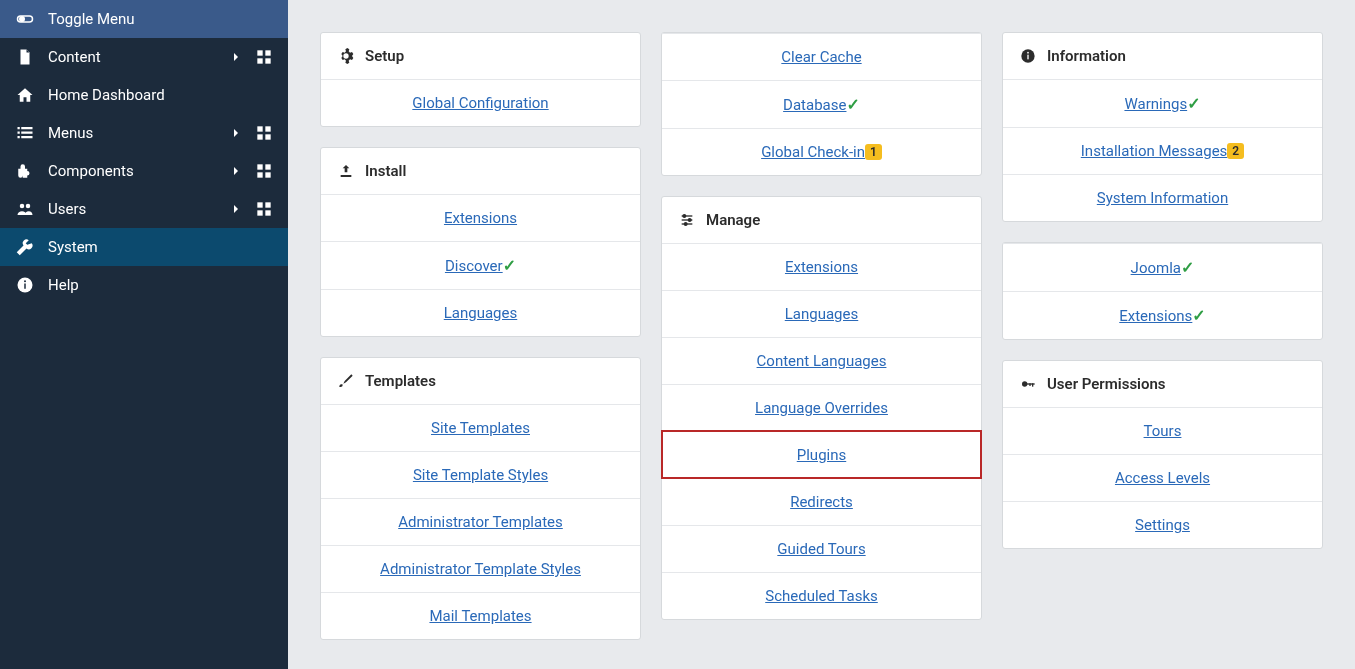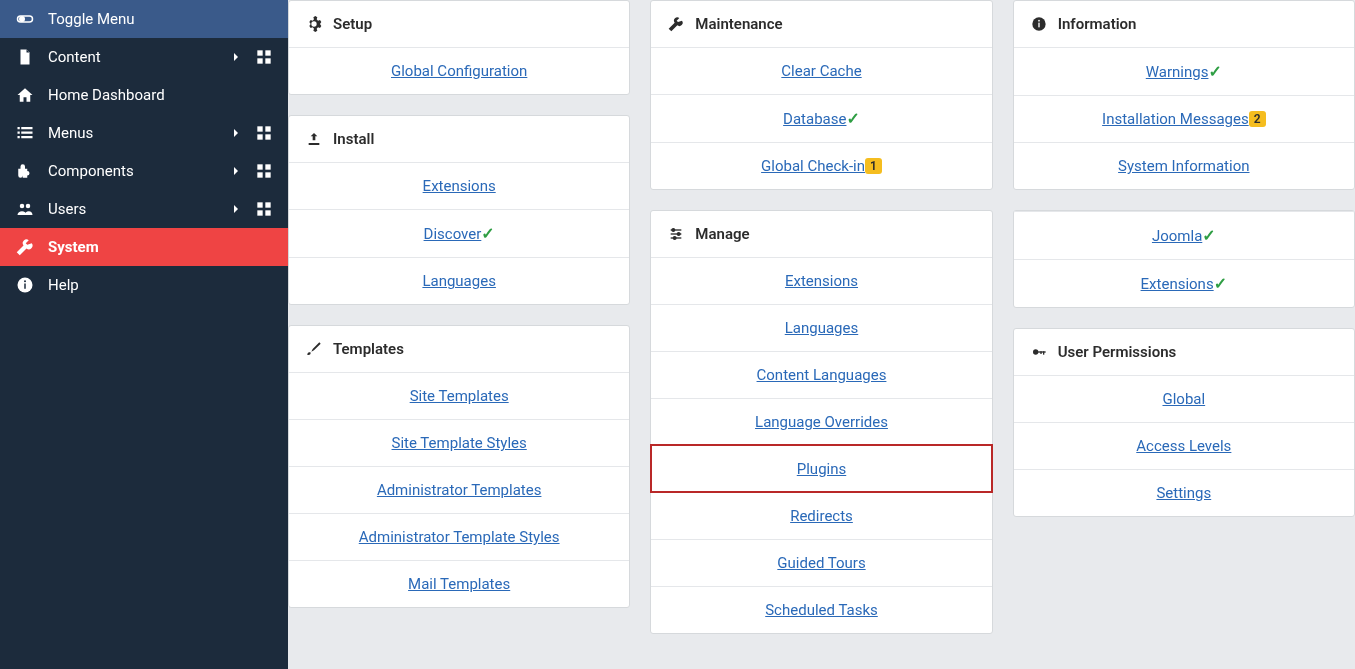--- a/index.html
+++ b/index.html
@@ -1,26 +1,26 @@
 <!DOCTYPE html>
 <html><head>
 <meta charset="utf-8">
 <style>
 * { margin: 0; padding: 0; box-sizing: border-box; font-family: -apple-system, BlinkMacSystemFont, "Segoe UI", Roboto, Helvetica, Arial, sans-serif; }
 body { background: #e8eaed; display: flex; width: 1355px; height: 669px; overflow: hidden; }
 .sidebar { width: 288px; background: #1c2b3c; color: #fff; display: flex; flex-direction: column; flex-shrink: 0; }
 .sidebar-item { display: flex; align-items: center; padding: 10px 16px; color: #fff; cursor: pointer; font-size: 15px; position: relative; }
 .sidebar-item.toggle { background: #3a5a8a; }
-.sidebar-item.active { background: #ef4444; font-weight: bold; }
+.sidebar-item.active { background: #0c4a6e; }
 .sidebar-item .icon { width: 18px; height: 18px; margin-right: 14px; display: inline-flex; align-items: center; justify-content: center; flex-shrink: 0; }
 .sidebar-item .label { flex: 1; }
 .sidebar-item .chev { margin-left: auto; margin-right: 14px; font-size: 13px; }
 .sidebar-item .grid-icon { width: 16px; height: 16px; }
 svg { display: block; }
-.main { flex: 1; display: flex; gap: 20px; overflow-y: auto; }
+.main { flex: 1; padding: 32px; display: flex; gap: 20px; overflow-y: auto; }
 .main::-webkit-scrollbar { width: 14px; }
 .main::-webkit-scrollbar-track { background: #e8eaed; }
 .main::-webkit-scrollbar-thumb { background: #b8b8b8; border-radius: 3px; }
 .col { flex: 1; display: flex; flex-direction: column; gap: 20px; min-width: 0; }
 .card { background: #fff; border: 1px solid #d6d9dc; border-radius: 3px; }
 .card-header { display: flex; align-items: center; padding: 14px 16px; font-weight: 600; font-size: 15px; color: #2c2c2c; }
 .card-header .hicon { width: 18px; height: 18px; margin-right: 10px; display:inline-flex; align-items:center; justify-content:center; }
 .card-link { display: flex; align-items: center; justify-content: center; padding: 14px 16px; border-top: 1px solid #e5e7ea; }
 .card-link a { color: #2a69b8; text-decoration: underline; font-size: 15px; cursor: pointer; }
 .card-link .check { color: #2f9e44; font-size: 16px; font-weight: bold; }
@@ -230,28 +230,20 @@
       <div class="card-link">
           <a>Mail Templates</a>
         </div>
     </div>
 
   </div>
 
   <div class="col">
 
     <div class="card">
-      <div class="card-header">
-        <span class="hicon">
-          <svg viewBox="0 0 24 24" width="16" height="16" fill="#2c2c2c">
-              <path d="M21 7a5 5 0 01-7 7L5 23l-4-4 9-9a5 5 0 017-7l-4 4 2 2z"></path>
-            </svg>
-        </span>
-        <span>Maintenance</span>
-      </div>
       <div class="card-link">
           <a>Clear Cache</a>
         </div>
       <div class="card-link">
         <a>Database</a>
         <span class="check">✓</span>
       </div>
       <div class="card-link">
         <a>Global Check-in</a>
         <span class="badge">1</span>
@@ -343,21 +335,21 @@
           <svg viewBox="0 0 24 24" width="16" height="16" fill="#2c2c2c">
               <circle cx="7" cy="12" r="4"></circle>
               <rect x="10" y="11" width="12" height="2"></rect>
               <rect x="18" y="11" width="2" height="5"></rect>
               <rect x="14" y="11" width="2" height="4"></rect>
             </svg>
         </span>
         <span>User Permissions</span>
       </div>
       <div class="card-link">
-          <a>Global</a>
+          <a>Tours</a>
         </div>
       <div class="card-link">
           <a>Access Levels</a>
         </div>
       <div class="card-link">
           <a>Settings</a>
         </div>
     </div>
 
   </div>

